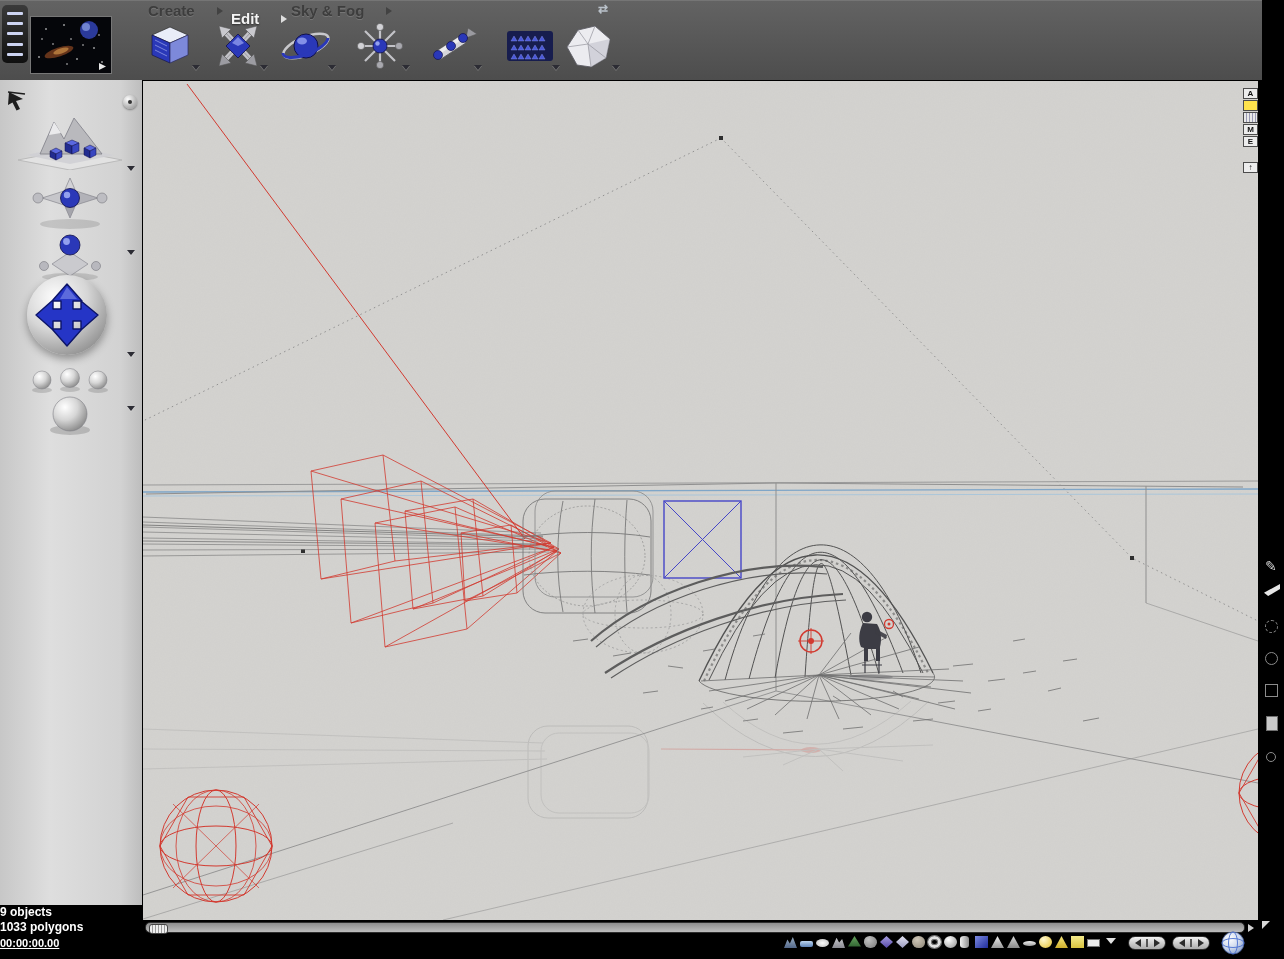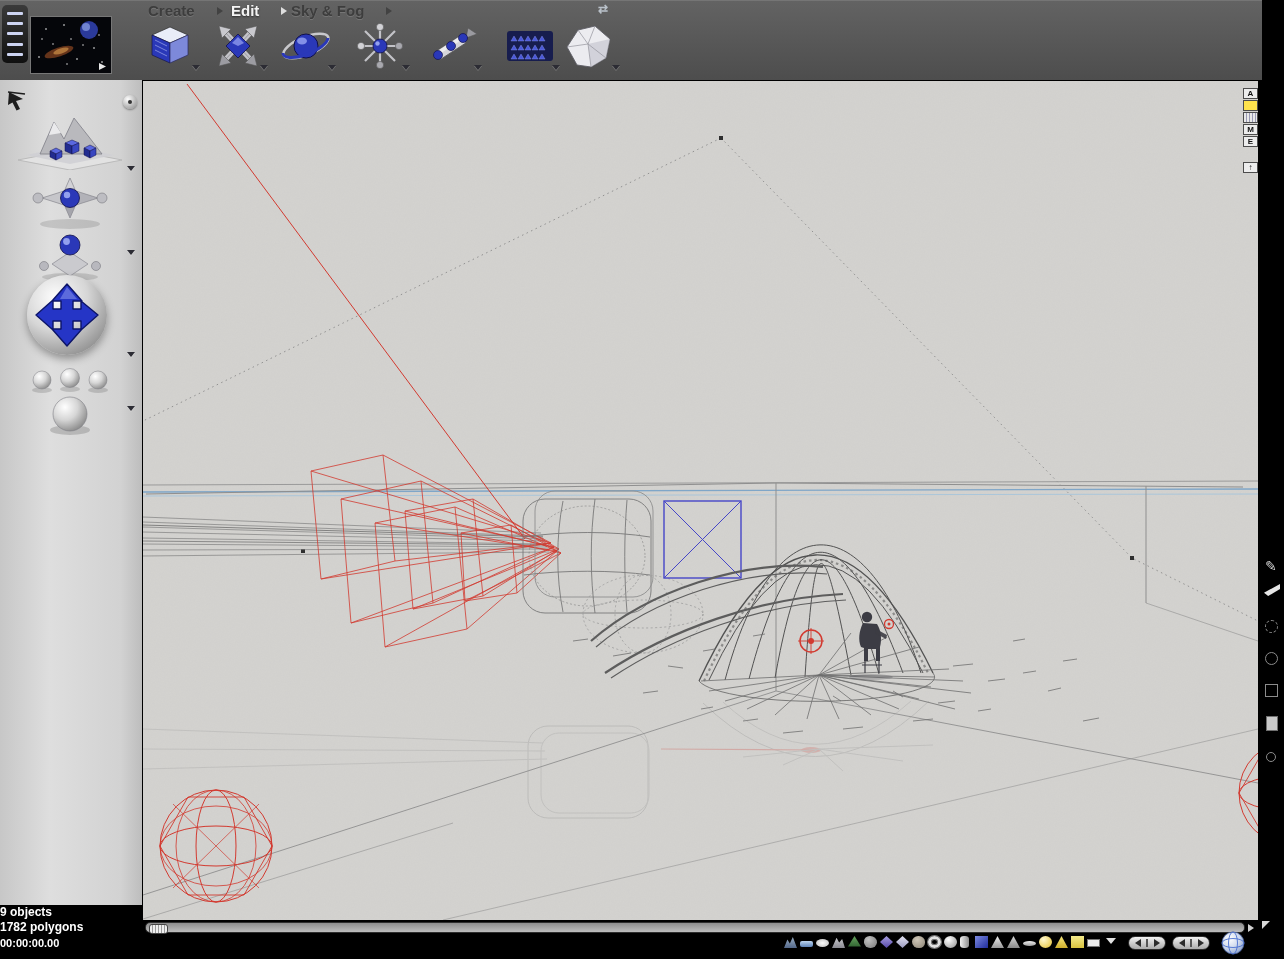--- a/index.html
+++ b/index.html
@@ -9,21 +9,21 @@
   
   .topbar{position:absolute;left:0;top:0;width:1262px;height:80px;
           background:linear-gradient(#636363,#4d4d4d);box-shadow:inset 0 1px 0 #757575;}
   .grip{position:absolute;left:2px;top:5px;width:26px;height:58px;border-radius:5px;
         background:linear-gradient(#3a3a3a,#101010);display:flex;flex-direction:column;
         justify-content:space-evenly;align-items:center;}
   .grip span{display:block;width:16px;height:3px;background:#cdd4f2;border-radius:1px;}
   .nano{position:absolute;left:30px;top:16px;width:80px;height:56px;border:1px solid #777;background:#05060a;}
   .menu{position:absolute;top:2px;display:flex;align-items:center;gap:22px;
         font-weight:bold;font-size:15px;color:#3d3d3d;text-shadow:0 1px 0 rgba(255,255,255,.14);cursor:default;}
-  .menu.active{color:#f4f4f4;text-shadow:0 1px 2px rgba(0,0,0,.55);}
+  .menu.active{color:#f4f4f4;text-shadow:0 1px 2px rgba(0,0,0,.55);margin-top:8px;}
   .menu .arr{width:0;height:0;border-left:6px solid currentColor;border-top:4px solid transparent;border-bottom:4px solid transparent;opacity:.85;}
   .tool{position:absolute;top:23px;width:56px;height:46px;}
   .dd{position:absolute;width:0;height:0;border-left:4px solid transparent;border-right:4px solid transparent;
       border-top:5px solid #2c2c34;filter:drop-shadow(0 1px 0 rgba(255,255,255,.25));}
   .swap{position:absolute;left:598px;top:2px;color:#b9c1c9;font-size:12px;font-weight:bold;}
   
   .leftpanel{position:absolute;left:0;top:80px;width:142px;height:825px;
              background:linear-gradient(90deg,#c7c7c7,#dedede 35%,#d2d2d2 85%,#bdbdbd);}
   .roundbtn{position:absolute;left:123px;top:15px;width:14px;height:14px;border-radius:50%;
             background:radial-gradient(circle at 35% 30%,#fdfdfd,#b5b5b5 60%,#8b8b8b);
@@ -75,21 +75,21 @@
   .family-dd{position:absolute;left:1106px;top:938px;width:0;height:0;border-left:5px solid transparent;border-right:5px solid transparent;border-top:6px solid #e2e2e2;}
   .pill{position:absolute;top:936px;height:14px;border-radius:7px;border:1px solid #2e2e2e;box-sizing:border-box;
         background:linear-gradient(#f2f2f2,#ababab);display:flex;align-items:center;justify-content:space-evenly;}
   .tl{width:0;height:0;border-top:4px solid transparent;border-bottom:4px solid transparent;border-right:6px solid #2c2c2c;}
   .tr{width:0;height:0;border-top:4px solid transparent;border-bottom:4px solid transparent;border-left:6px solid #2c2c2c;}
   .pilldiv{width:2px;height:8px;background:#555;}
   
   .status{position:absolute;left:0;top:905px;width:142px;color:#fff;font-weight:bold;}
   .status .l1{font-size:12px;line-height:15px;}
   .status .l2{font-size:12px;line-height:15px;}
-  .status .l3{font-size:11px;line-height:16px;}
+  .status .l3{font-size:11px;line-height:16px;text-decoration:underline;}
   .corner-tri{position:absolute;left:1262px;top:921px;width:0;height:0;border-top:8px solid #d8d8d8;border-right:8px solid transparent;}
 </style>
 </head>
 <body>
 
 <div class="topbar">
   <div class="grip">
       <span></span>
       <span></span>
       <span></span>
@@ -450,21 +450,21 @@
 <div class="rstrip-icon" style="left:1265px;top:558px;font-size:14px">✎</div>
 <div class="rstrip-icon blade" style="left:1264px;top:584px"></div>
 <div class="rstrip-icon ricon dotted" style="left:1265px;top:620px"></div>
 <div class="rstrip-icon ricon circle" style="left:1265px;top:652px"></div>
 <div class="rstrip-icon ricon" style="left:1265px;top:684px"></div>
 <div class="rstrip-icon ricon page" style="left:1266px;top:716px"></div>
 <div class="rstrip-icon ricon circle" style="left:1266px;top:752px;width:10px;height:10px"></div>
 
 <div class="status">
   <div class="l1">9 objects</div>
-  <div class="l2">1782 polygons</div>
+  <div class="l2">1033 polygons</div>
   <div class="l3">00:00:00.00</div>
 </div>
 
 <div class="scrolltrack"></div>
 <div class="scrollhandle"></div>
 <div class="scrollbtn"></div>
 <div class="corner-tri"></div>
 
 <span class="oicon o-terrain" style="left:784px"></span>
 <span class="oicon o-water" style="left:800px"></span>

